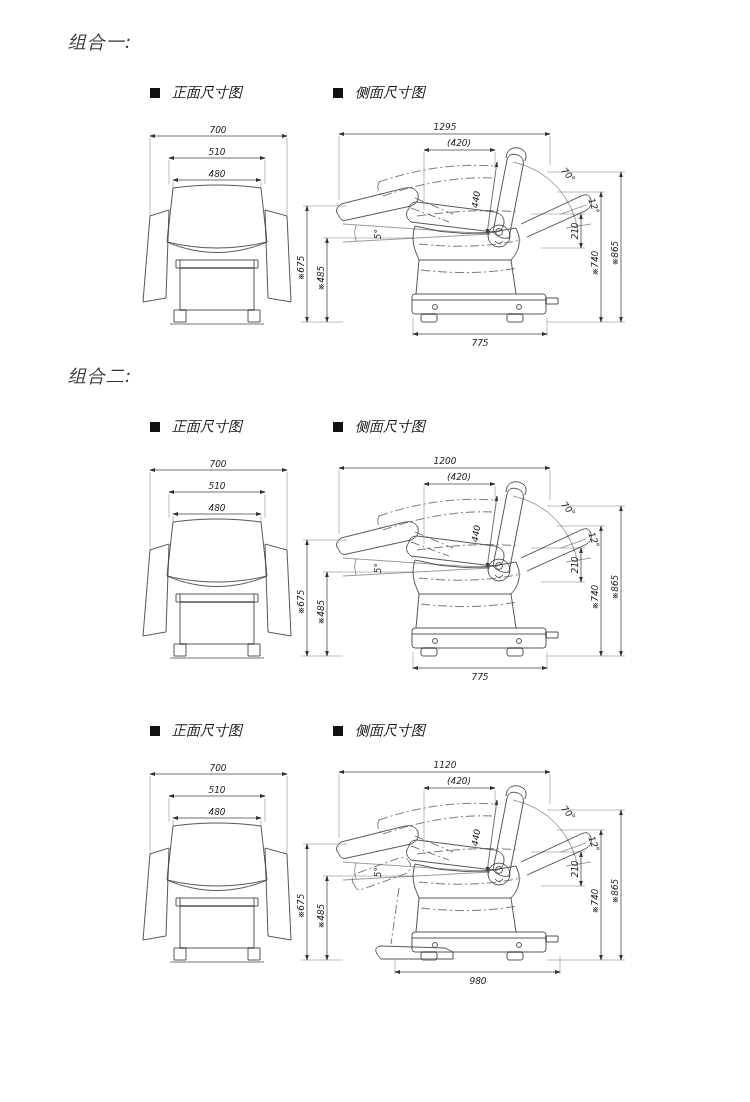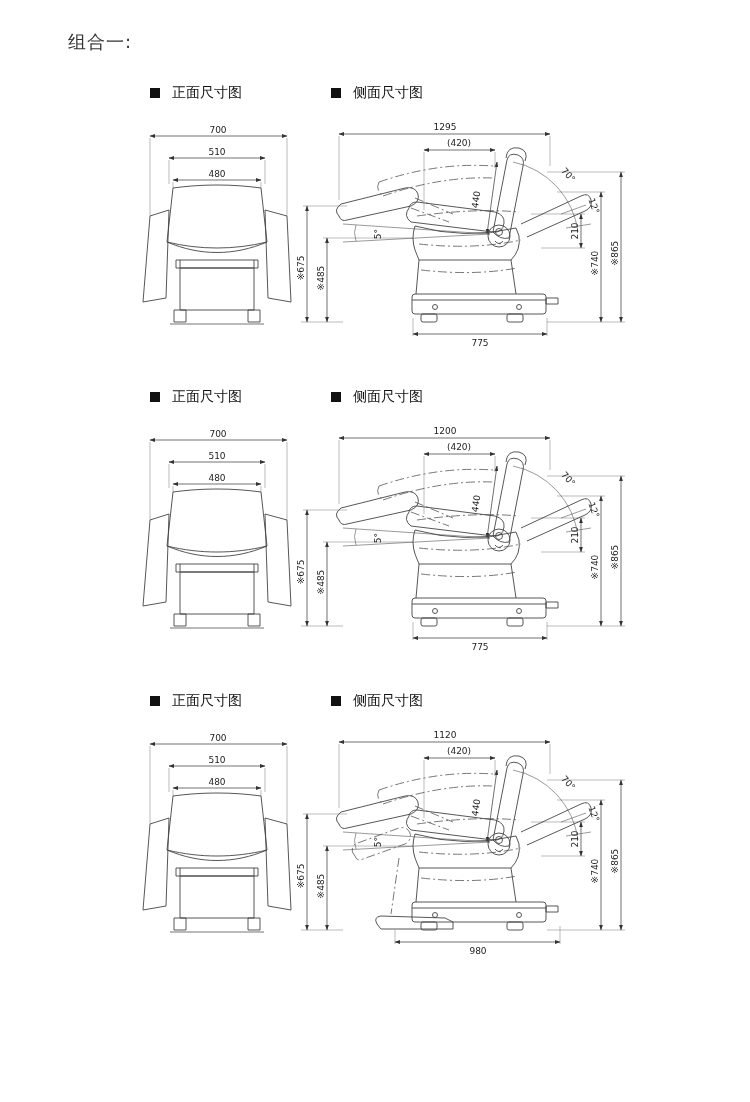--- a/index.html
+++ b/index.html
@@ -1,35 +1,35 @@
 <!DOCTYPE html>
 <html><head>
 <meta charset="utf-8">
 <style>
   html,body{margin:0;padding:0;}
   body{
     width:750px;height:1102px;background:#ffffff;
     font-family:"DejaVu Sans","Liberation Sans",sans-serif;
     color:#222;overflow:hidden;
   }
-  .page{padding-top:30px;}
+  .page{padding-top:30px;font-style:italic;}
   .section{margin-bottom:6px;}
   .section-title{
     font-size:18px;font-weight:500;color:#333;
     margin:0 0 0 68px;letter-spacing:1px;
   }
   .headers-row{
     display:flex;
-    margin:30px 0 0 150px;height:18px;
+    margin:30px 0 0 150px;height:18px;gap:24px;
   }
   .diagram-header{display:flex;align-items:center;font-size:14px;color:#111;}
   .diagram-header .bullet{
     width:10px;height:10px;background:#111;display:inline-block;margin-right:12px;
   }
-  .hdr-side{margin-left:89px;}
+  .hdr-side{margin-left:67px;}
   .diagrams-row{display:flex;margin:16px 0 0 140px;}
   svg{display:block;}
   .front-svg{width:167px;height:236px;margin-top:4px;}
   .side-svg{width:344px;height:236px;margin-left:-12px;}
   svg text{font-family:"DejaVu Sans","Liberation Sans",sans-serif;font-size:9px;fill:#222;text-anchor:middle;}
   .defs-holder{position:absolute;width:0;height:0;}
 </style>
 </head>
 <body>
 
@@ -194,20 +194,21 @@
         <text transform="rotate(-90 323 135)" x="323" y="135">※865</text>
         <text transform="rotate(-90 9 150)" x="9" y="150">※675</text>
         <text transform="rotate(-90 29 160)" x="29" y="160">※485</text>
         <text transform="rotate(-90 86 116)" x="86" y="116">5°</text>
         <text x="185" y="228">775</text>
       </svg>
     </div>
   </div>
 
   <div class="section">
+    <h2 class="section-title">组合二:</h2>
     <div class="headers-row">
       <div class="diagram-header">
         <span class="bullet"></span>
         <span>正面尺寸图</span>
       </div>
       <div class="diagram-header hdr-side">
         <span class="bullet"></span>
         <span>侧面尺寸图</span>
       </div>
     </div>

